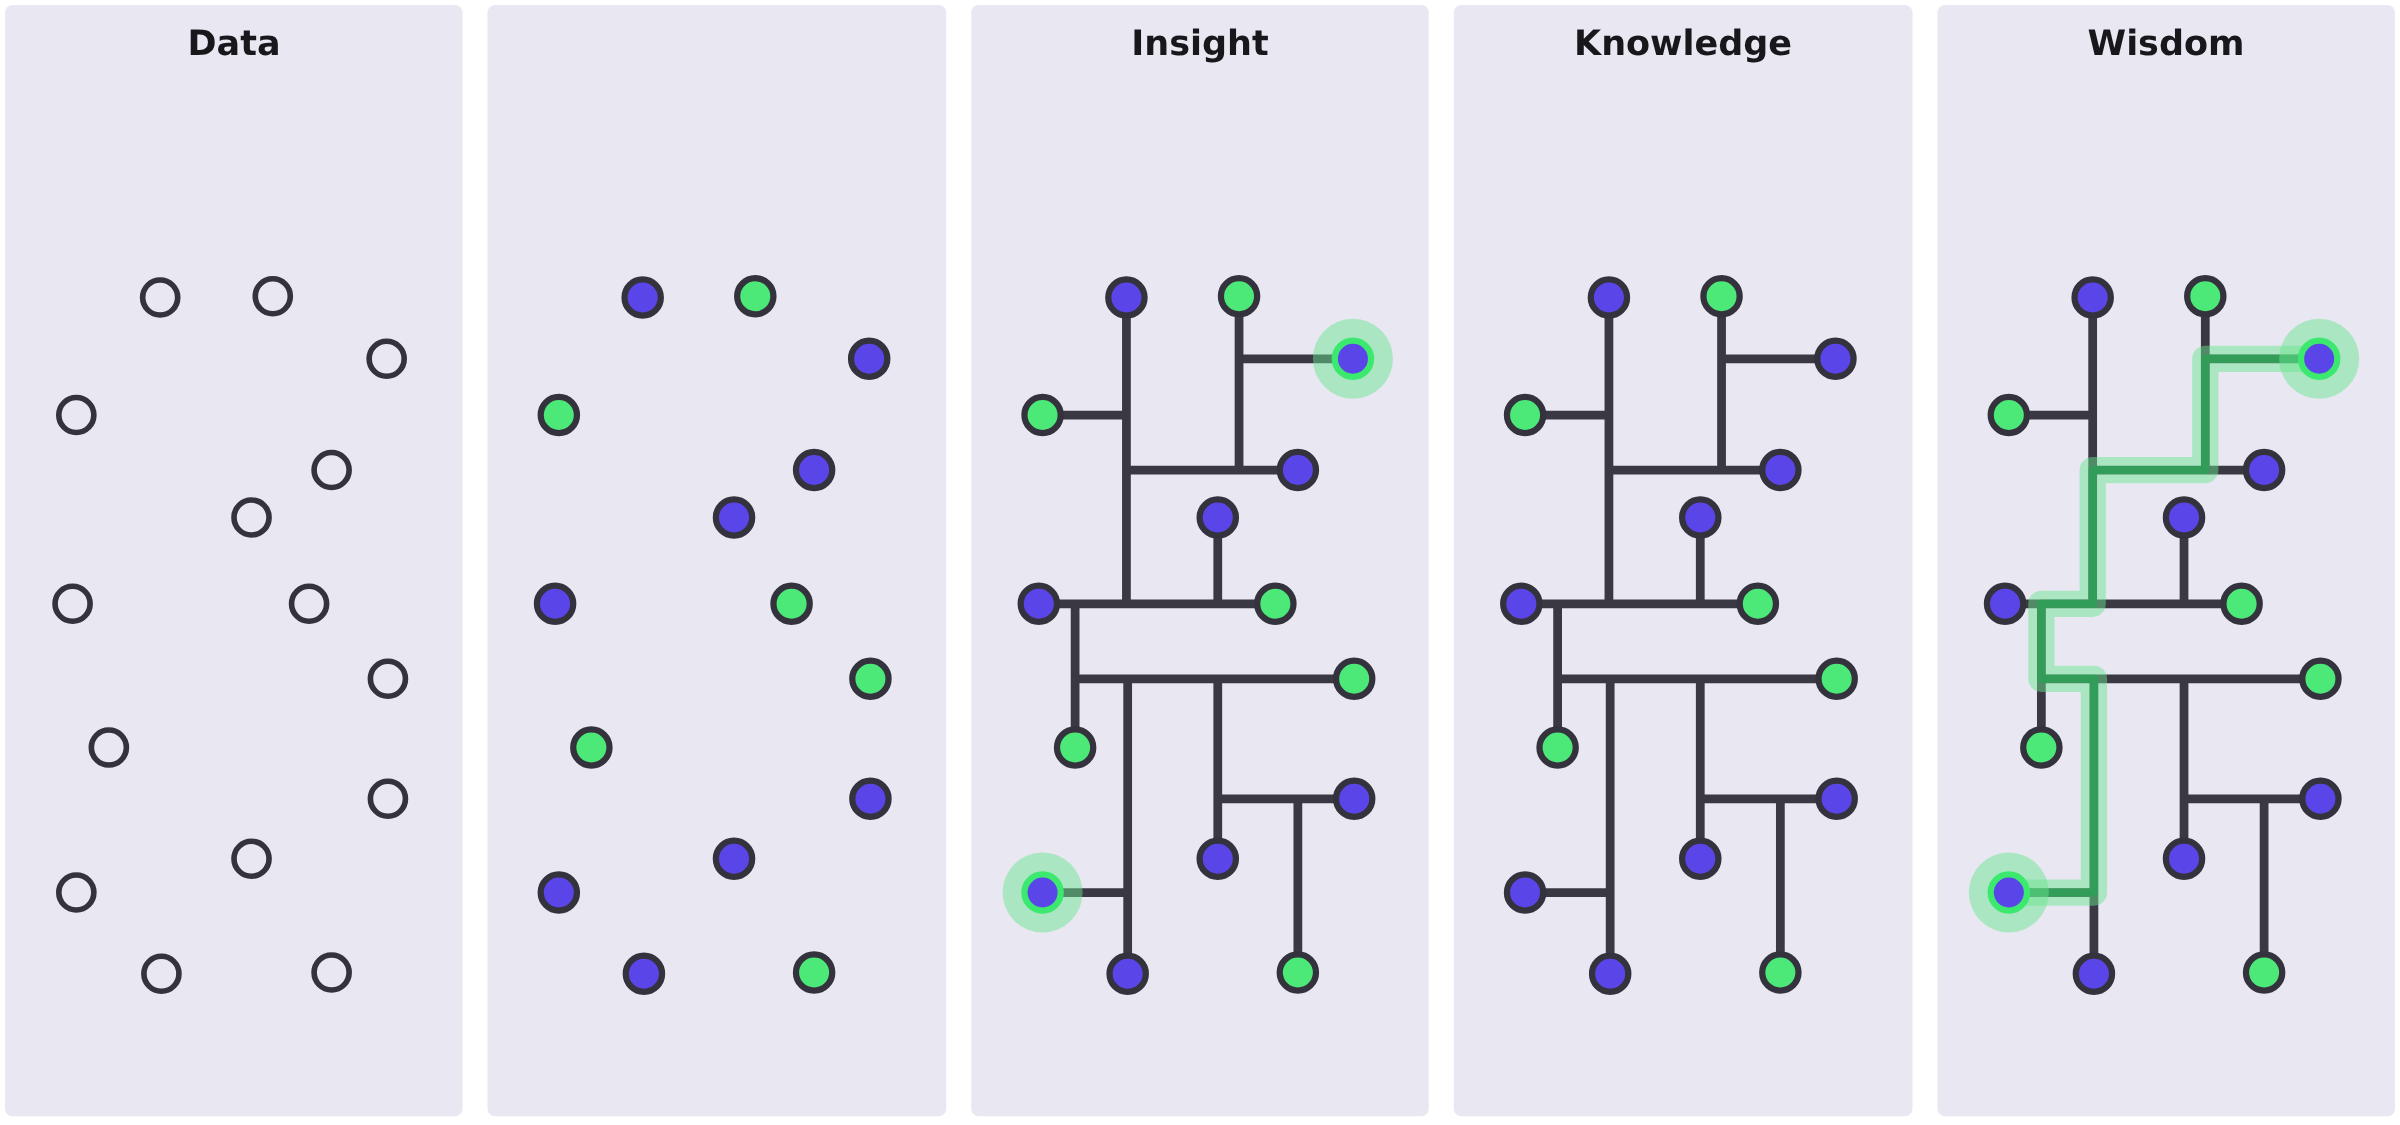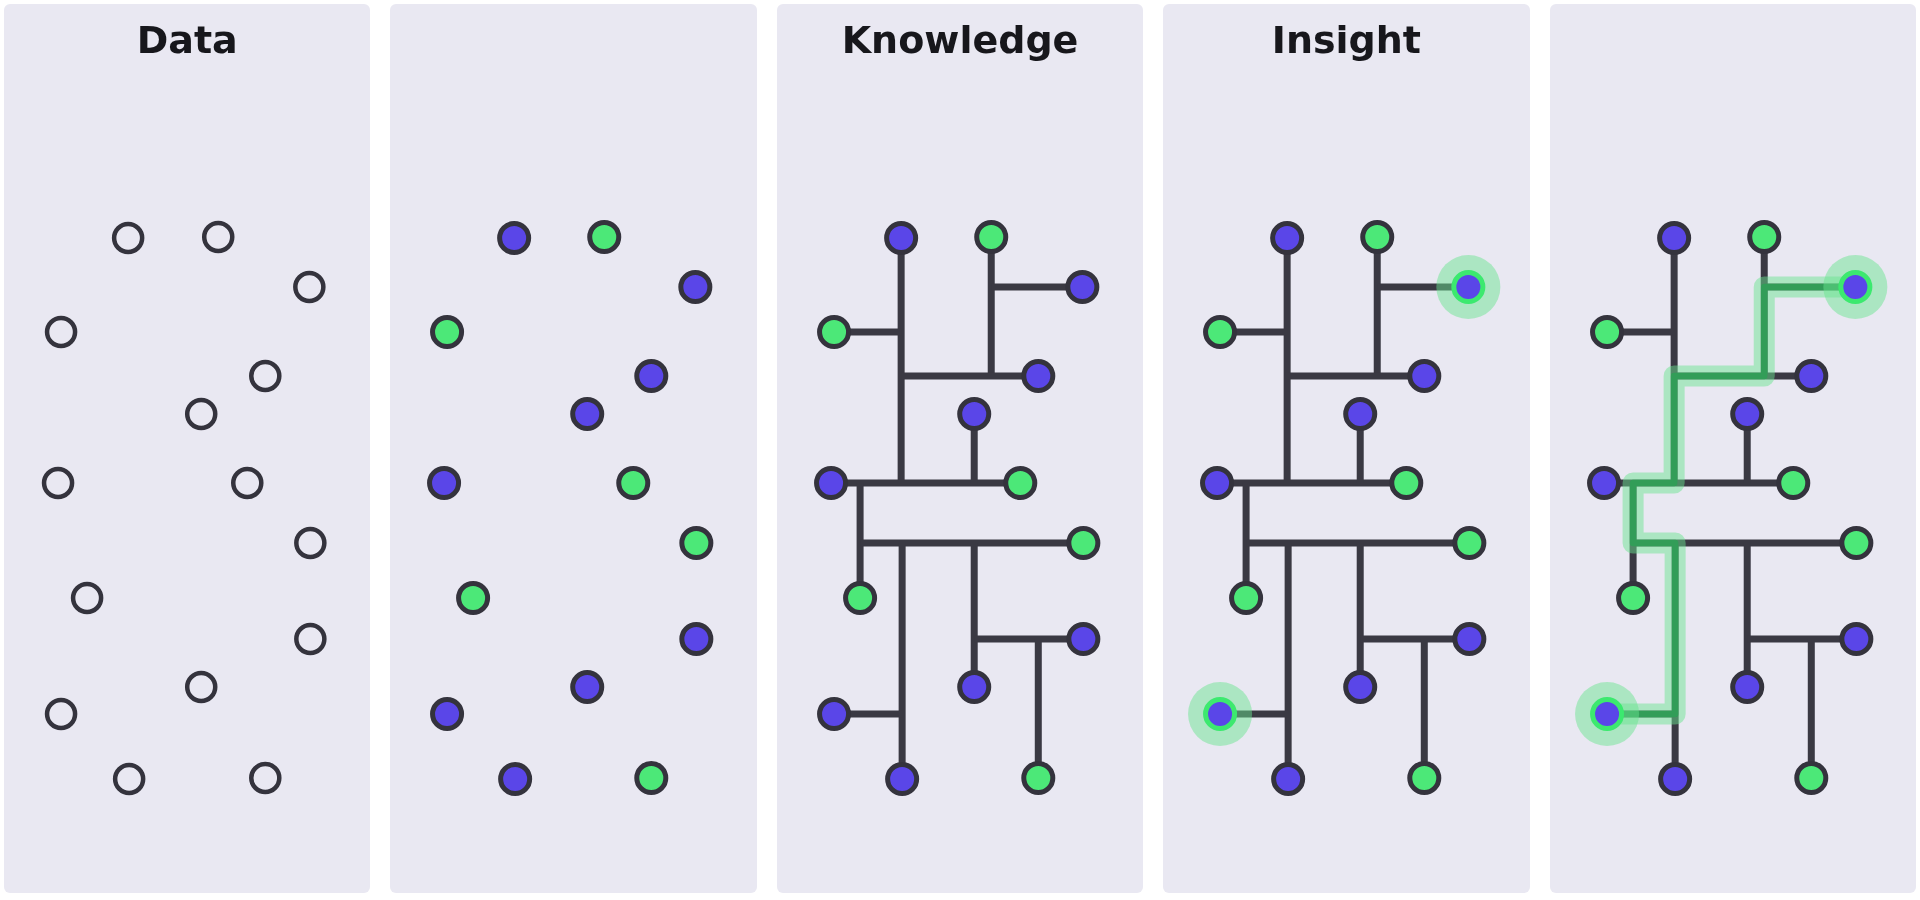--- a/index.html
+++ b/index.html
@@ -1,19 +1,19 @@
 <!DOCTYPE html>
 <html><head>
 <meta charset="utf-8">
 <style>
   html,body{margin:0;padding:0;background:#ffffff;}
   body{width:1920px;height:900px;overflow:hidden;font-family:"DejaVu Sans","Liberation Sans",sans-serif;}
   .stage{box-sizing:border-box;display:flex;gap:20px;padding:4px 4px 7px 4px;width:1920px;height:900px;}
   .panel{flex:1 1 0;position:relative;background:#e9e8f2;border-radius:6px;overflow:hidden;}
-  .panel h2{margin:0;padding-top:14px;text-align:center;font-size:38px;font-weight:bold;
+  .panel h2{margin:0;padding-top:14px;text-align:center;font-size:28px;font-weight:bold;
             color:#17171c;letter-spacing:0px;position:relative;z-index:2;}
   .panel svg{position:absolute;left:0;top:0;width:100%;height:100%;z-index:1;display:block;}
 </style>
 </head>
 <body>
 
 <div class="stage">
   <div class="panel">
     <h2>Data</h2>
     <svg viewBox="0 0 366 889" preserveAspectRatio="none">
@@ -29,54 +29,20 @@
         <circle r="14" fill="none" stroke="#34333d" stroke-width="4.5" cx="83" cy="594"></circle>
         <circle r="14" fill="none" stroke="#34333d" stroke-width="4.5" cx="306" cy="635"></circle>
         <circle r="14" fill="none" stroke="#34333d" stroke-width="4.5" cx="197" cy="683"></circle>
         <circle r="14" fill="none" stroke="#34333d" stroke-width="4.5" cx="57" cy="710"></circle>
         <circle r="14" fill="none" stroke="#34333d" stroke-width="4.5" cx="125" cy="775"></circle>
         <circle r="14" fill="none" stroke="#34333d" stroke-width="4.5" cx="261" cy="774"></circle>
       </svg>
   </div>
   <div class="panel">
     <svg viewBox="0 0 366 889" preserveAspectRatio="none">
-        <circle r="14.5" fill="#5a46e8" stroke="#34333d" stroke-width="5" cx="124" cy="234"></circle>
-        <circle r="14.5" fill="#4ce878" stroke="#34333d" stroke-width="5" cx="214" cy="233"></circle>
-        <circle r="14.5" fill="#5a46e8" stroke="#34333d" stroke-width="5" cx="305" cy="283"></circle>
-        <circle r="14.5" fill="#4ce878" stroke="#34333d" stroke-width="5" cx="57" cy="328"></circle>
-        <circle r="14.5" fill="#5a46e8" stroke="#34333d" stroke-width="5" cx="261" cy="372"></circle>
-        <circle r="14.5" fill="#5a46e8" stroke="#34333d" stroke-width="5" cx="197" cy="410"></circle>
-        <circle r="14.5" fill="#5a46e8" stroke="#34333d" stroke-width="5" cx="54" cy="479"></circle>
-        <circle r="14.5" fill="#4ce878" stroke="#34333d" stroke-width="5" cx="243" cy="479"></circle>
-        <circle r="14.5" fill="#4ce878" stroke="#34333d" stroke-width="5" cx="306" cy="539"></circle>
-        <circle r="14.5" fill="#4ce878" stroke="#34333d" stroke-width="5" cx="83" cy="594"></circle>
-        <circle r="14.5" fill="#5a46e8" stroke="#34333d" stroke-width="5" cx="306" cy="635"></circle>
-        <circle r="14.5" fill="#5a46e8" stroke="#34333d" stroke-width="5" cx="197" cy="683"></circle>
-        <circle r="14.5" fill="#5a46e8" stroke="#34333d" stroke-width="5" cx="57" cy="710"></circle>
-        <circle r="14.5" fill="#5a46e8" stroke="#34333d" stroke-width="5" cx="125" cy="775"></circle>
-        <circle r="14.5" fill="#4ce878" stroke="#34333d" stroke-width="5" cx="261" cy="774"></circle>
-      </svg>
-  </div>
-  <div class="panel">
-    <h2>Knowledge</h2>
-    <svg viewBox="0 0 366 889" preserveAspectRatio="none">
-        <line x1="124" y1="234" x2="124" y2="479" stroke="#3a3943" stroke-width="7"></line>
-        <line x1="57" y1="328" x2="124" y2="328" stroke="#3a3943" stroke-width="7"></line>
-        <line x1="214" y1="233" x2="214" y2="372" stroke="#3a3943" stroke-width="7"></line>
-        <line x1="214" y1="283" x2="305" y2="283" stroke="#3a3943" stroke-width="7"></line>
-        <line x1="124" y1="372" x2="261" y2="372" stroke="#3a3943" stroke-width="7"></line>
-        <line x1="54" y1="479" x2="243" y2="479" stroke="#3a3943" stroke-width="7"></line>
-        <line x1="83" y1="479" x2="83" y2="594" stroke="#3a3943" stroke-width="7"></line>
-        <line x1="83" y1="539" x2="306" y2="539" stroke="#3a3943" stroke-width="7"></line>
-        <line x1="125" y1="539" x2="125" y2="775" stroke="#3a3943" stroke-width="7"></line>
-        <line x1="57" y1="710" x2="125" y2="710" stroke="#3a3943" stroke-width="7"></line>
-        <line x1="197" y1="410" x2="197" y2="479" stroke="#3a3943" stroke-width="7"></line>
-        <line x1="197" y1="539" x2="197" y2="683" stroke="#3a3943" stroke-width="7"></line>
-        <line x1="197" y1="635" x2="306" y2="635" stroke="#3a3943" stroke-width="7"></line>
-        <line x1="261" y1="635" x2="261" y2="774" stroke="#3a3943" stroke-width="7"></line>
         <circle r="14.5" fill="#5a46e8" stroke="#34333d" stroke-width="5" cx="124" cy="234"></circle>
         <circle r="14.5" fill="#4ce878" stroke="#34333d" stroke-width="5" cx="214" cy="233"></circle>
         <circle r="14.5" fill="#5a46e8" stroke="#34333d" stroke-width="5" cx="305" cy="283"></circle>
         <circle r="14.5" fill="#4ce878" stroke="#34333d" stroke-width="5" cx="57" cy="328"></circle>
         <circle r="14.5" fill="#5a46e8" stroke="#34333d" stroke-width="5" cx="261" cy="372"></circle>
         <circle r="14.5" fill="#5a46e8" stroke="#34333d" stroke-width="5" cx="197" cy="410"></circle>
         <circle r="14.5" fill="#5a46e8" stroke="#34333d" stroke-width="5" cx="54" cy="479"></circle>
         <circle r="14.5" fill="#4ce878" stroke="#34333d" stroke-width="5" cx="243" cy="479"></circle>
         <circle r="14.5" fill="#4ce878" stroke="#34333d" stroke-width="5" cx="306" cy="539"></circle>
         <circle r="14.5" fill="#4ce878" stroke="#34333d" stroke-width="5" cx="83" cy="594"></circle>
@@ -117,20 +83,55 @@
         <circle r="14.5" fill="#4ce878" stroke="#34333d" stroke-width="5" cx="306" cy="539"></circle>
         <circle r="14.5" fill="#4ce878" stroke="#34333d" stroke-width="5" cx="83" cy="594"></circle>
         <circle r="14.5" fill="#5a46e8" stroke="#34333d" stroke-width="5" cx="306" cy="635"></circle>
         <circle r="14.5" fill="#5a46e8" stroke="#34333d" stroke-width="5" cx="197" cy="683"></circle>
         <circle r="14.5" fill="#5a46e8" stroke="#3ce96f" stroke-width="5" cx="57" cy="710"></circle>
         <circle r="14.5" fill="#5a46e8" stroke="#34333d" stroke-width="5" cx="125" cy="775"></circle>
         <circle r="14.5" fill="#4ce878" stroke="#34333d" stroke-width="5" cx="261" cy="774"></circle>
       </svg>
   </div>
   <div class="panel">
+    <h2>Knowledge</h2>
+    <svg viewBox="0 0 366 889" preserveAspectRatio="none">
+        <line x1="124" y1="234" x2="124" y2="479" stroke="#3a3943" stroke-width="7"></line>
+        <line x1="57" y1="328" x2="124" y2="328" stroke="#3a3943" stroke-width="7"></line>
+        <line x1="214" y1="233" x2="214" y2="372" stroke="#3a3943" stroke-width="7"></line>
+        <line x1="214" y1="283" x2="305" y2="283" stroke="#3a3943" stroke-width="7"></line>
+        <line x1="124" y1="372" x2="261" y2="372" stroke="#3a3943" stroke-width="7"></line>
+        <line x1="54" y1="479" x2="243" y2="479" stroke="#3a3943" stroke-width="7"></line>
+        <line x1="83" y1="479" x2="83" y2="594" stroke="#3a3943" stroke-width="7"></line>
+        <line x1="83" y1="539" x2="306" y2="539" stroke="#3a3943" stroke-width="7"></line>
+        <line x1="125" y1="539" x2="125" y2="775" stroke="#3a3943" stroke-width="7"></line>
+        <line x1="57" y1="710" x2="125" y2="710" stroke="#3a3943" stroke-width="7"></line>
+        <line x1="197" y1="410" x2="197" y2="479" stroke="#3a3943" stroke-width="7"></line>
+        <line x1="197" y1="539" x2="197" y2="683" stroke="#3a3943" stroke-width="7"></line>
+        <line x1="197" y1="635" x2="306" y2="635" stroke="#3a3943" stroke-width="7"></line>
+        <line x1="261" y1="635" x2="261" y2="774" stroke="#3a3943" stroke-width="7"></line>
+        <circle r="14.5" fill="#5a46e8" stroke="#34333d" stroke-width="5" cx="124" cy="234"></circle>
+        <circle r="14.5" fill="#4ce878" stroke="#34333d" stroke-width="5" cx="214" cy="233"></circle>
+        <circle r="14.5" fill="#5a46e8" stroke="#34333d" stroke-width="5" cx="305" cy="283"></circle>
+        <circle r="14.5" fill="#4ce878" stroke="#34333d" stroke-width="5" cx="57" cy="328"></circle>
+        <circle r="14.5" fill="#5a46e8" stroke="#34333d" stroke-width="5" cx="261" cy="372"></circle>
+        <circle r="14.5" fill="#5a46e8" stroke="#34333d" stroke-width="5" cx="197" cy="410"></circle>
+        <circle r="14.5" fill="#5a46e8" stroke="#34333d" stroke-width="5" cx="54" cy="479"></circle>
+        <circle r="14.5" fill="#4ce878" stroke="#34333d" stroke-width="5" cx="243" cy="479"></circle>
+        <circle r="14.5" fill="#4ce878" stroke="#34333d" stroke-width="5" cx="306" cy="539"></circle>
+        <circle r="14.5" fill="#4ce878" stroke="#34333d" stroke-width="5" cx="83" cy="594"></circle>
+        <circle r="14.5" fill="#5a46e8" stroke="#34333d" stroke-width="5" cx="306" cy="635"></circle>
+        <circle r="14.5" fill="#5a46e8" stroke="#34333d" stroke-width="5" cx="197" cy="683"></circle>
+        <circle r="14.5" fill="#5a46e8" stroke="#34333d" stroke-width="5" cx="57" cy="710"></circle>
+        <circle r="14.5" fill="#5a46e8" stroke="#34333d" stroke-width="5" cx="125" cy="775"></circle>
+        <circle r="14.5" fill="#4ce878" stroke="#34333d" stroke-width="5" cx="261" cy="774"></circle>
+      </svg>
+  </div>
+  <div class="panel">
+    <h2>Wisdom</h2>
     <svg viewBox="0 0 366 889" preserveAspectRatio="none">
         <line x1="124" y1="234" x2="124" y2="479" stroke="#3a3943" stroke-width="7"></line>
         <line x1="57" y1="328" x2="124" y2="328" stroke="#3a3943" stroke-width="7"></line>
         <line x1="214" y1="233" x2="214" y2="372" stroke="#3a3943" stroke-width="7"></line>
         <line x1="214" y1="283" x2="305" y2="283" stroke="#3a3943" stroke-width="7"></line>
         <line x1="124" y1="372" x2="261" y2="372" stroke="#3a3943" stroke-width="7"></line>
         <line x1="54" y1="479" x2="243" y2="479" stroke="#3a3943" stroke-width="7"></line>
         <line x1="83" y1="479" x2="83" y2="594" stroke="#3a3943" stroke-width="7"></line>
         <line x1="83" y1="539" x2="306" y2="539" stroke="#3a3943" stroke-width="7"></line>
         <line x1="125" y1="539" x2="125" y2="775" stroke="#3a3943" stroke-width="7"></line>

